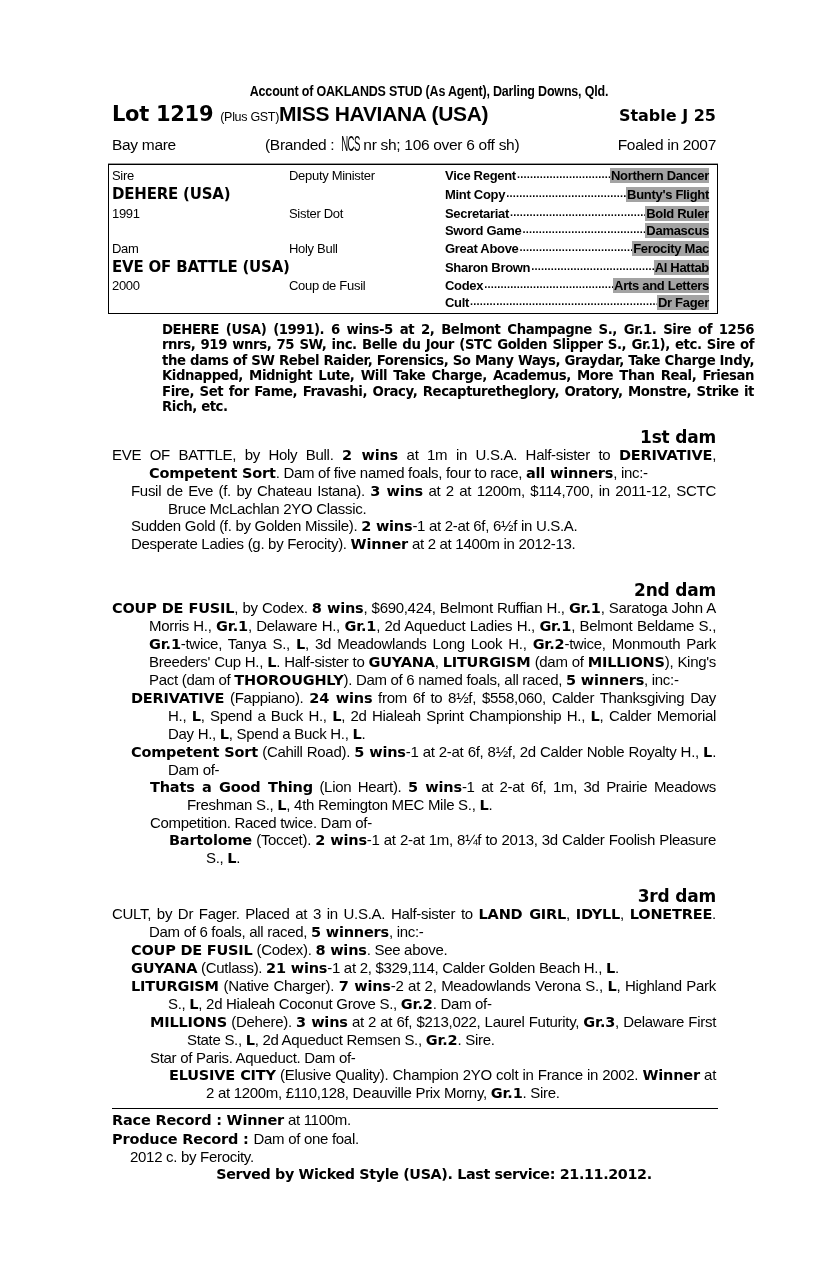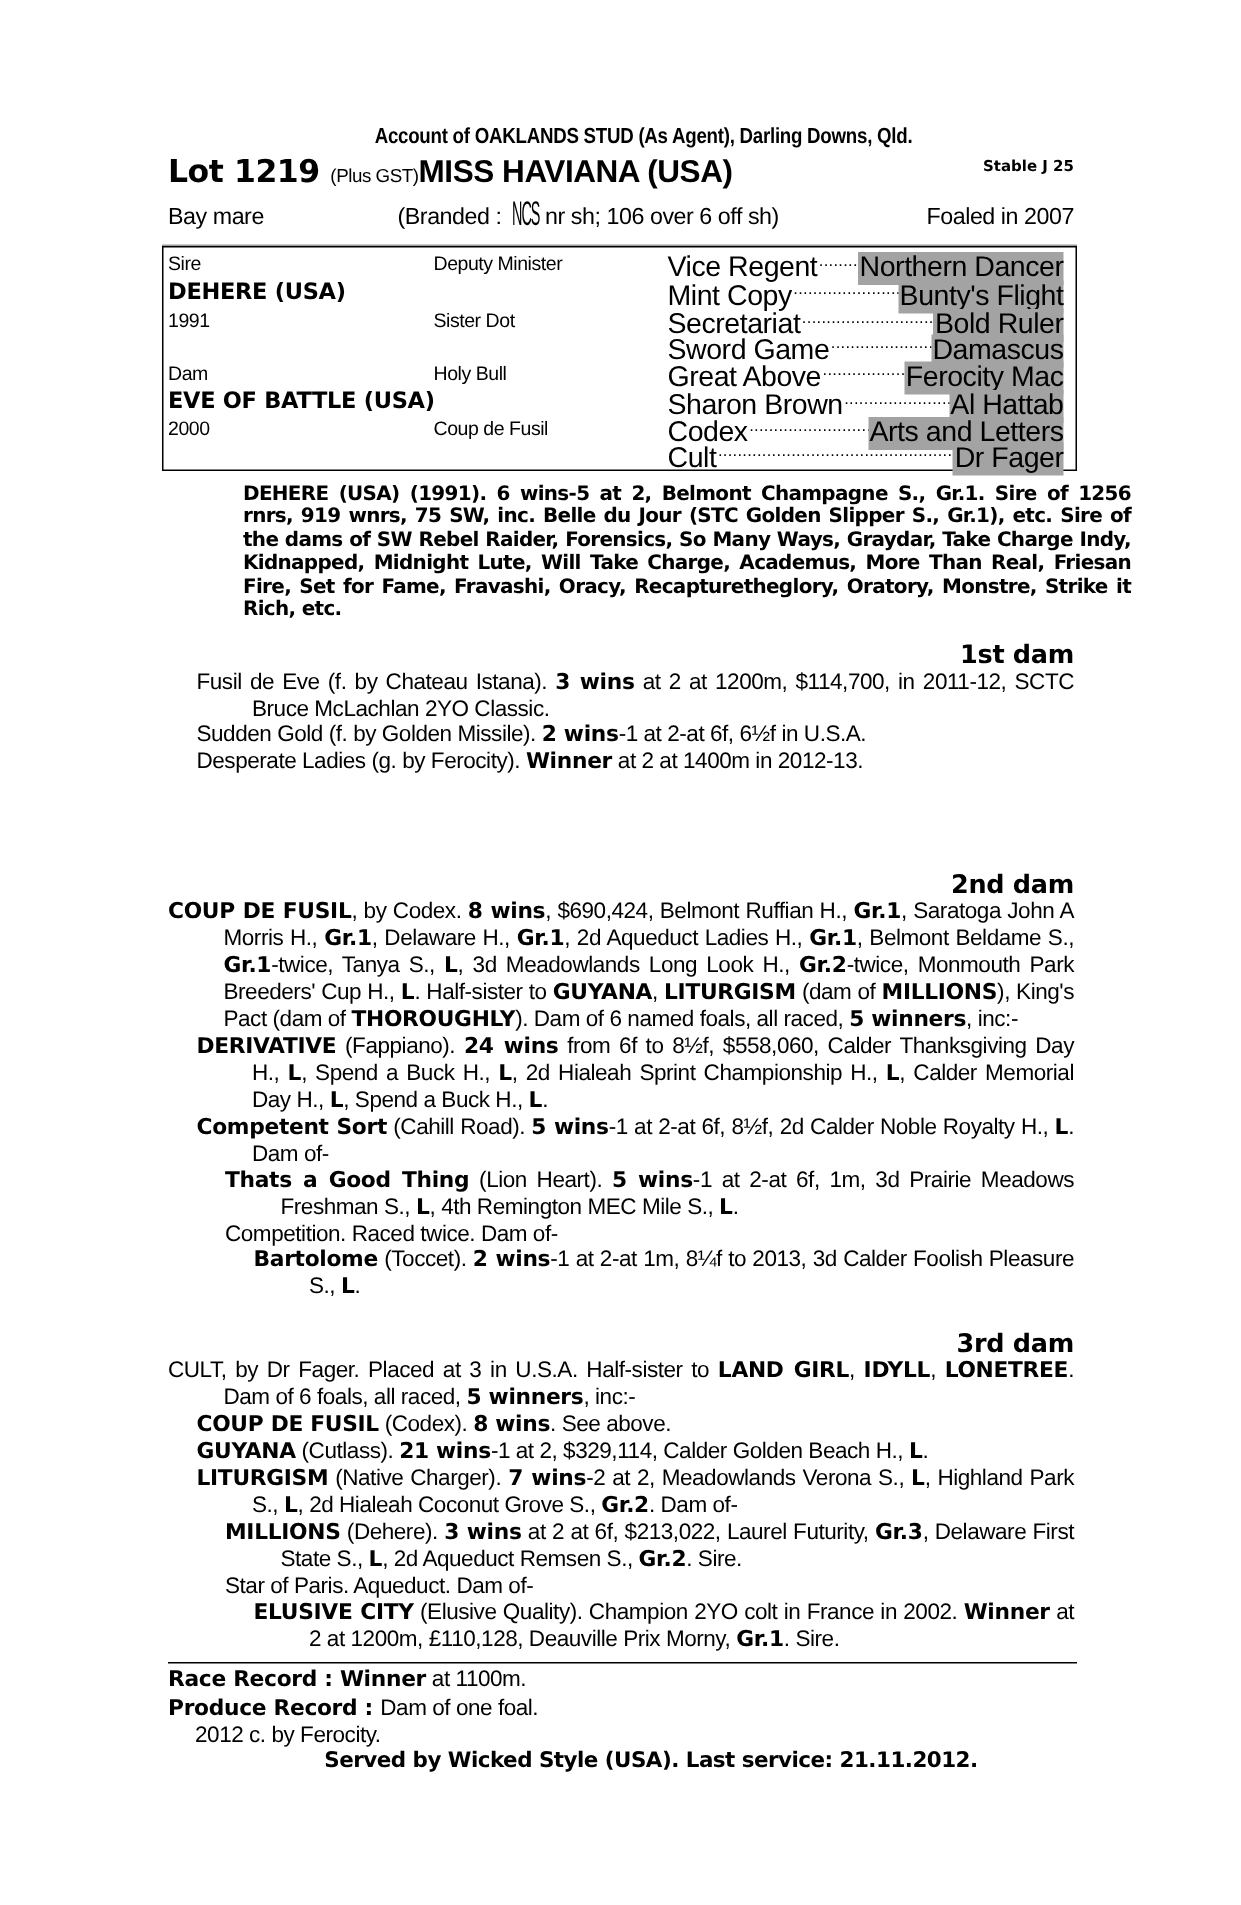--- a/index.html
+++ b/index.html
@@ -3,28 +3,28 @@
 <meta charset="utf-8">
 <style>
   html, body { margin:0; padding:0; background:#ffffff; }
   body { width:827px; height:1270px; position:relative; color:#000; font-family:"Liberation Sans", sans-serif; }
   .page { position:absolute; left:112px; top:82px; width:604px; }
   .account { text-align:center; font-weight:bold; font-size:14.5px; letter-spacing:-0.2px; transform:scaleX(0.86); transform-origin:center; height:18px; line-height:18px; margin-left:30px; }
   .titlerow { position:relative; height:26px; margin-top:2px; }
   .lot { position:absolute; left:0; top:0; font-family:"DejaVu Sans", sans-serif; font-weight:bold; font-size:21px; letter-spacing:-0.3px; }
   .plusgst { font-family:"Liberation Sans", sans-serif; font-weight:normal; font-size:12.5px; letter-spacing:-0.3px; }
   .horse { font-family:Liberation Sans, sans-serif; font-weight:bold; font-size:21px; letter-spacing:-0.3px; }
-  .stable { position:absolute; right:0; top:4px; font-family:"DejaVu Sans", sans-serif; font-weight:bold; font-size:10px; }
+  .stable { position:absolute; right:0; top:4px; font-family:"DejaVu Sans", sans-serif; font-weight:bold; font-size:16px; }
   .inforow { position:relative; height:24px; margin-top:4px; font-size:15.5px; letter-spacing:-0.3px; }
   .inforow span { position:absolute; top:4px; }
   .brand-glyph { display:inline-block; font-size:12px; transform:scaleY(1.9) scaleX(0.8); transform-origin:bottom; position:relative; top:-6px; margin:0 1px; letter-spacing:-0.8px; }
   .pedbox { position:absolute; left:-4px; top:82px; width:608px; height:148px; border:1.5px solid #000; box-shadow: 0 -1px 0 #999; }
   .ped { position:absolute; font-size:13px; letter-spacing:-0.3px; white-space:nowrap; }
   .pedbig { position:absolute; font-family:"DejaVu Sans", sans-serif; font-weight:bold; font-size:15px; letter-spacing:-0.2px; white-space:nowrap; }
-  .gp { position:absolute; left:336px; width:264px; font-size:19px; letter-spacing:-0.3px; display:flex; white-space:nowrap; }
+  .gp { position:absolute; left:336px; width:264px; font-size:13px; letter-spacing:-0.3px; display:flex; white-space:nowrap;font-weight:bold; }
   .gp .dots { flex:1; overflow:hidden; border-bottom:none; position:relative; }
   .gp .dots::before { content:"..............................................................................................................."; letter-spacing:0.2px; position:absolute; left:1px; top:0; color:#000; font-size:11px; }
   .gp .r { background:#a3a3a3; padding-left:1px; }
   .sire-desc { position:absolute; left:6px; top:240px; width:592px; font-family:"DejaVu Sans", sans-serif; font-weight:bold; font-size:13.3px; line-height:15.4px; letter-spacing:-0.45px; text-align:justify;margin-left:44px; }
   .section { position:absolute; left:0; width:604px; font-size:15px; line-height:17px; letter-spacing:-0.3px; }
   .sh { font-family:"DejaVu Sans", sans-serif; font-weight:bold; font-size:17px; letter-spacing:-0.2px;text-align:right; }
   .p { text-align:justify; }
   .b { font-family:"DejaVu Sans", sans-serif; font-weight:bold; font-size:14.5px; letter-spacing:-0.2px; }
   .i0 { padding-left:37px; text-indent:-37px; }
   .i1 { padding-left:56px; text-indent:-37px; }
@@ -107,20 +107,21 @@
         <span>Cult</span>
         <span class="dots"></span>
         <span class="r">Dr Fager</span>
       </div>
   </div>
 
   <div class="sire-desc">DEHERE (USA) (1991). 6 wins-5 at 2, Belmont Champagne S., Gr.1. Sire of 1256 rnrs, 919 wnrs, 75 SW, inc. Belle du Jour (STC Golden Slipper S., Gr.1), etc. Sire of the dams of SW Rebel Raider, Forensics, So Many Ways, Graydar, Take Charge Indy, Kidnapped, Midnight Lute, Will Take Charge, Academus, More Than Real, Friesan Fire, Set for Fame, Fravashi, Oracy, Recapturetheglory, Oratory, Monstre, Strike it Rich, etc.</div>
 
   <div class="section" style="top:347px">
     <div class="sh">1st dam</div>
+    <div class="p i0"><span>EVE OF BATTLE, by Holy Bull. </span><b class="b">2 wins</b><span> at 1m in U.S.A. Half-sister to </span><b class="b">DERIVATIVE</b><span>, </span><b class="b">Competent Sort</b><span>. Dam of five named foals, four to race, </span><b class="b">all winners</b><span>, inc:-</span></div>
     <div class="p i1"><span>Fusil de Eve (f. by Chateau Istana). </span><b class="b">3 wins</b><span> at 2 at 1200m, $114,700, in 2011-12, SCTC Bruce McLachlan 2YO Classic.</span></div>
     <div class="p i1"><span>Sudden Gold (f. by Golden Missile). </span><b class="b">2 wins</b><span>-1 at 2-at 6f, 6½f in U.S.A.</span></div>
     <div class="p i1"><span>Desperate Ladies (g. by Ferocity). </span><b class="b">Winner</b><span> at 2 at 1400m in 2012-13.</span></div>
   </div>
 
   <div class="section" style="top:500px">
     <div class="sh">2nd dam</div>
     <div class="p i0"><b class="b">COUP DE FUSIL</b><span>, by Codex. </span><b class="b">8 wins</b><span>, $690,424, Belmont Ruffian H., </span><b class="b">Gr.1</b><span>, Saratoga John A Morris H., </span><b class="b">Gr.1</b><span>, Delaware H., </span><b class="b">Gr.1</b><span>, 2d Aqueduct Ladies H., </span><b class="b">Gr.1</b><span>, Belmont Beldame S., </span><b class="b">Gr.1</b><span>-twice, Tanya S., </span><b class="b">L</b><span>, 3d Meadowlands Long Look H., </span><b class="b">Gr.2</b><span>-twice, Monmouth Park Breeders' Cup H., </span><b class="b">L</b><span>. Half-sister to </span><b class="b">GUYANA</b><span>, </span><b class="b">LITURGISM</b><span> (dam of </span><b class="b">MILLIONS</b><span>), King's Pact (dam of </span><b class="b">THOROUGHLY</b><span>). Dam of 6 named foals, all raced, </span><b class="b">5 winners</b><span>, inc:-</span></div>
     <div class="p i1"><b class="b">DERIVATIVE</b><span> (Fappiano). </span><b class="b">24 wins</b><span> from 6f to 8½f, $558,060, Calder Thanksgiving Day H., </span><b class="b">L</b><span>, Spend a Buck H., </span><b class="b">L</b><span>, 2d Hialeah Sprint Championship H., </span><b class="b">L</b><span>, Calder Memorial Day H., </span><b class="b">L</b><span>, Spend a Buck H., </span><b class="b">L</b><span>.</span></div>
     <div class="p i1"><b class="b">Competent Sort</b><span> (Cahill Road). </span><b class="b">5 wins</b><span>-1 at 2-at 6f, 8½f, 2d Calder Noble Royalty H., </span><b class="b">L</b><span>. Dam of-</span></div>

